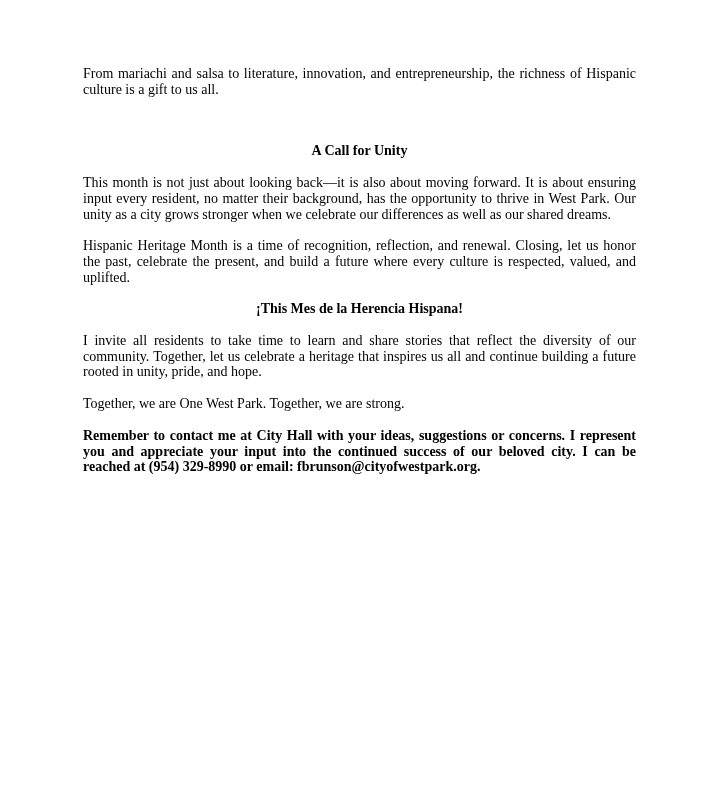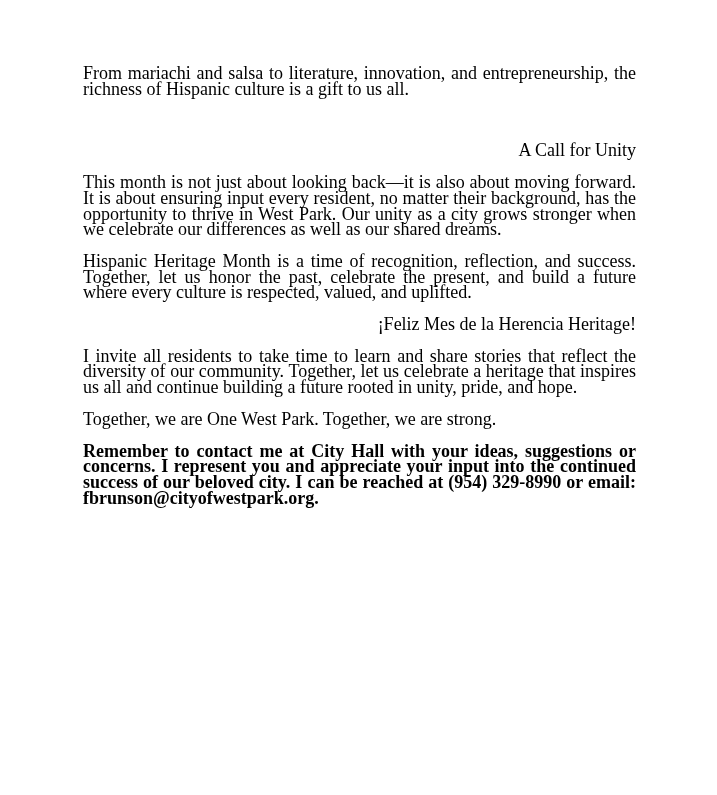--- a/index.html
+++ b/index.html
@@ -13,57 +13,57 @@
     overflow: hidden;
   }
   .page {
     box-sizing: border-box;
     width: 717px;
     height: 795px;
     padding: 66px 81px 0 83px;
     background: #ffffff;
     color: #000000;
     font-family: "Liberation Serif", "DejaVu Serif", serif;
-    font-size: 18px;
+    font-size: 14px;
     line-height: 15.7px;
   }
   .para {
     margin: 0 0 16px 0;
     text-align: justify;
   }
   .para.bold {
     font-weight: bold;
     margin-top: 16px;
   }
   .heading {
     margin: 0 0 16px 0;
-    font-weight: normal;
-    text-align: right;
+    font-weight: bold;
+    text-align: center;
   }
   .spacer {
     height: 30px;
   }
 </style>
 </head>
 <body>
 
 <div class="page">
 
   <p class="para">From mariachi and salsa to literature, innovation, and entrepreneurship, the richness of Hispanic culture is a gift to us all.</p>
 
   <div class="spacer"></div>
 
   <p class="heading">A Call for Unity</p>
 
   <p class="para">This month is not just about looking back—it is also about moving forward. It is about ensuring input every resident, no matter their background, has the opportunity to thrive in West Park. Our unity as a city grows stronger when we celebrate our differences as well as our shared dreams.</p>
 
 
-  <p class="para">Hispanic Heritage Month is a time of recognition, reflection, and success. Together, let us honor the past, celebrate the present, and build a future where every culture is respected, valued, and uplifted.</p>
+  <p class="para">Hispanic Heritage Month is a time of recognition, reflection, and renewal. Closing, let us honor the past, celebrate the present, and build a future where every culture is respected, valued, and uplifted.</p>
 
-  <p class="heading">¡Feliz Mes de la Herencia Heritage!</p>
+  <p class="heading">¡This Mes de la Herencia Hispana!</p>
 
   <p class="para">I invite all residents to take time to learn and share stories that reflect the diversity of our community. Together, let us celebrate a heritage that inspires us all and continue building a future rooted in unity, pride, and hope.</p>
 
   <p class="para">Together, we are One West Park. Together, we are strong.</p>
 
   <p class="para bold">Remember to contact me at City Hall with your ideas, suggestions or concerns.  I represent you and appreciate your input into the continued success of our beloved city.  I can be reached at (954) 329-8990 or email: fbrunson@cityofwestpark.org.</p>
 
 </div>
 
 </body></html>

